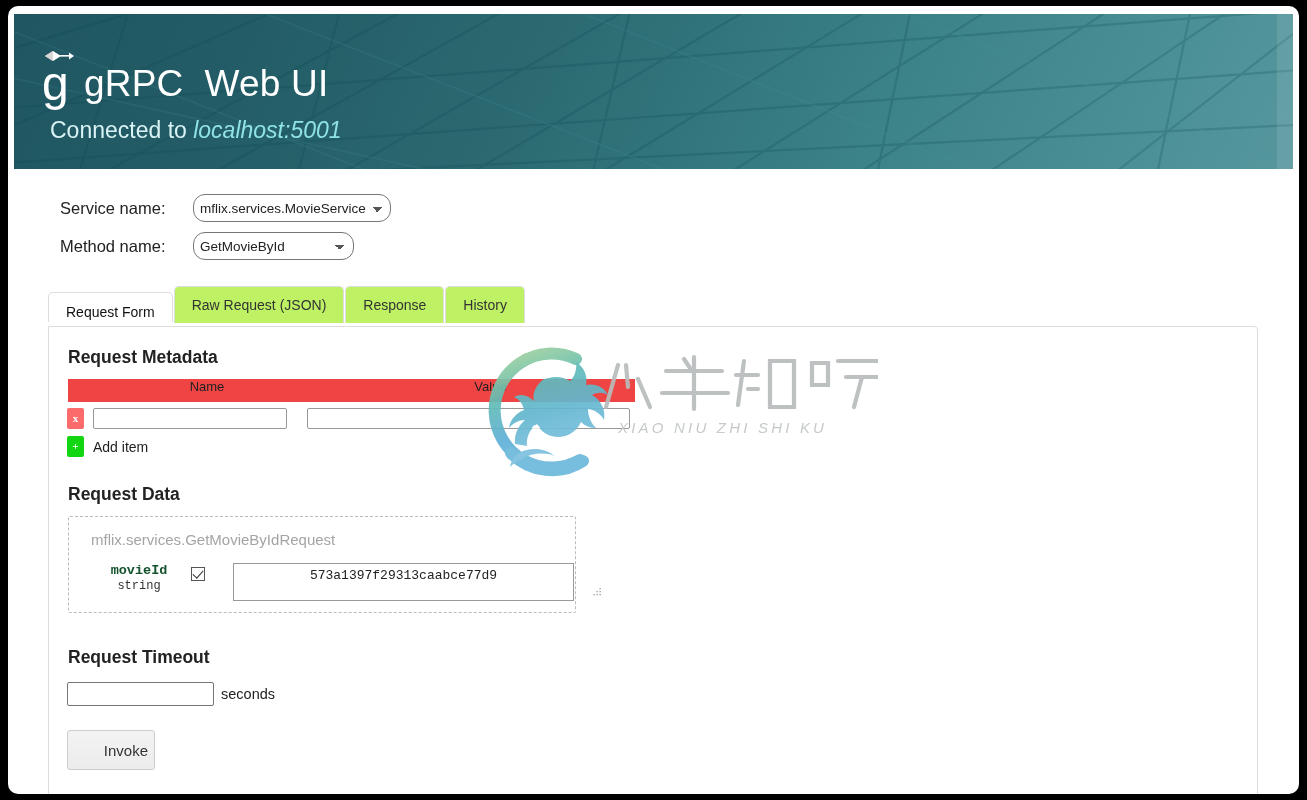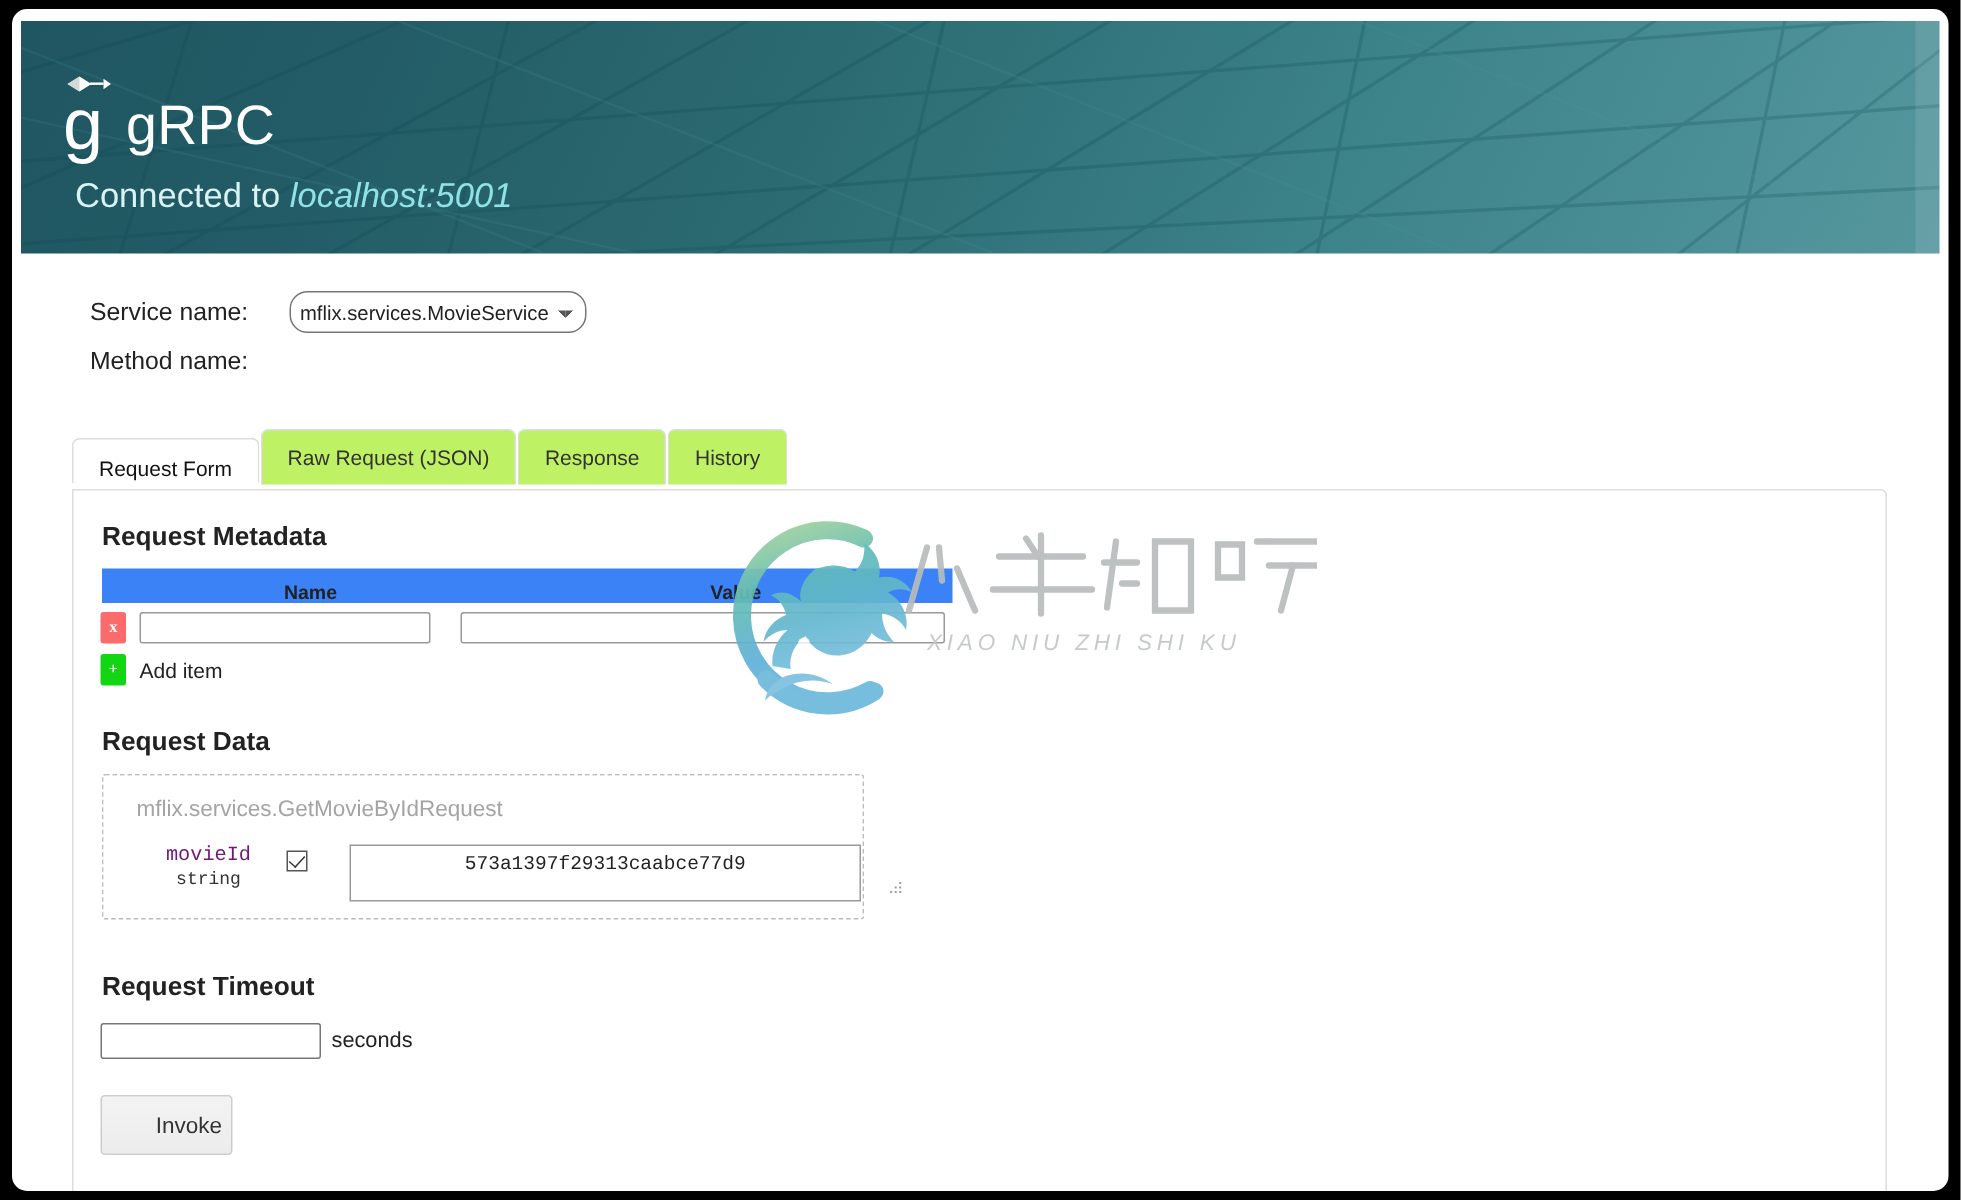--- a/index.html
+++ b/index.html
@@ -131,23 +131,23 @@
     font-size:17.5px; font-weight:bold; color:#222; margin:0;
   }
   #h-meta { left:19px; top:20px; }
   #h-data { left:19px; top:157px; }
   #h-timeout { left:19px; top:320px; }
 
   
   #meta-head {
     position:absolute; left:19px; top:52px;
     width:567px; height:23px;
-    background:#3b82f6;
-    display:flex; align-items:flex-end;
-    font-size:13px; font-weight:bold; color:#222;
+    background:#ef4444;
+    display:flex; align-items:flex-start;
+    font-size:13px; font-weight:normal; color:#222;
   }
   #meta-head .th-name { width:278px; text-align:center; }
   #meta-head .th-value { flex:1; text-align:center; }
 
   #meta-row {
     position:absolute; left:18px; top:81px;
     display:flex; align-items:center;
   }
   .mini-btn {
     width:17px; height:21px;
@@ -190,21 +190,21 @@
     font-size:15px; color:#a4a4a4;
   }
   #field-row {
     position:absolute; left:22px; top:46px;
     display:flex; align-items:flex-start;
   }
   .field-labels {
     width:96px; text-align:center;
     font-family:"Liberation Mono", monospace;
   }
-  .field-name { font-size:13.5px; font-weight:normal; color:#701a75; display:block; line-height:16px; }
+  .field-name { font-size:13.5px; font-weight:bold; color:#14532d; display:block; line-height:16px; }
   .field-type { font-size:12px; color:#333; display:block; line-height:15px; }
   .field-check {
     width:14px; height:14px; margin:4px 0 0 4px;
     appearance:none; -webkit-appearance:none;
     border:1px solid #555; background:#fff; position:relative;
     cursor:pointer;
   }
   .field-check:checked::after {
     content:""; position:absolute;
     left:3px; top:0px; width:5px; height:9px;
@@ -300,33 +300,37 @@
       <span class="logo-mark">
         <svg class="logo-deco" width="34" height="22" viewBox="0 0 34 22">
           <polygon points="9,1 17,6 9,11 1,6" fill="#ffffff"></polygon>
           <polygon points="1,6 9,1 9,11" fill="#d6d6d6"></polygon>
           <rect x="16" y="5" width="9" height="1.6" fill="#ffffff"></rect>
           <polygon points="25,2.5 30,6 25,9.5" fill="#ffffff"></polygon>
         </svg>
         <span class="logo-g">g</span>
       </span>
       <span class="title-text">gRPC</span>
+      <span class="title-text">&nbsp;&nbsp;<span>Web UI</span></span>
     </div>
 
     <div id="connected"><span>Connected to </span><span class="host">localhost:5001</span></div>
   </div>
 
   <div class="sel-row" id="svc-row">
     <span class="sel-label">Service name:</span>
     <select class="combo" id="svc-select">
       <option>mflix.services.MovieService</option>
     </select>
   </div>
   <div class="sel-row" id="mtd-row">
     <span class="sel-label">Method name:</span>
+    <select class="combo" id="mtd-select">
+      <option>GetMovieById</option>
+    </select>
   </div>
 
   <div id="tabs">
     <div class="tab active">Request Form</div>
     <div class="tab">Raw Request (JSON)</div>
     <div class="tab">Response</div>
     <div class="tab">History</div>
   </div>
 
   <div id="panel">

